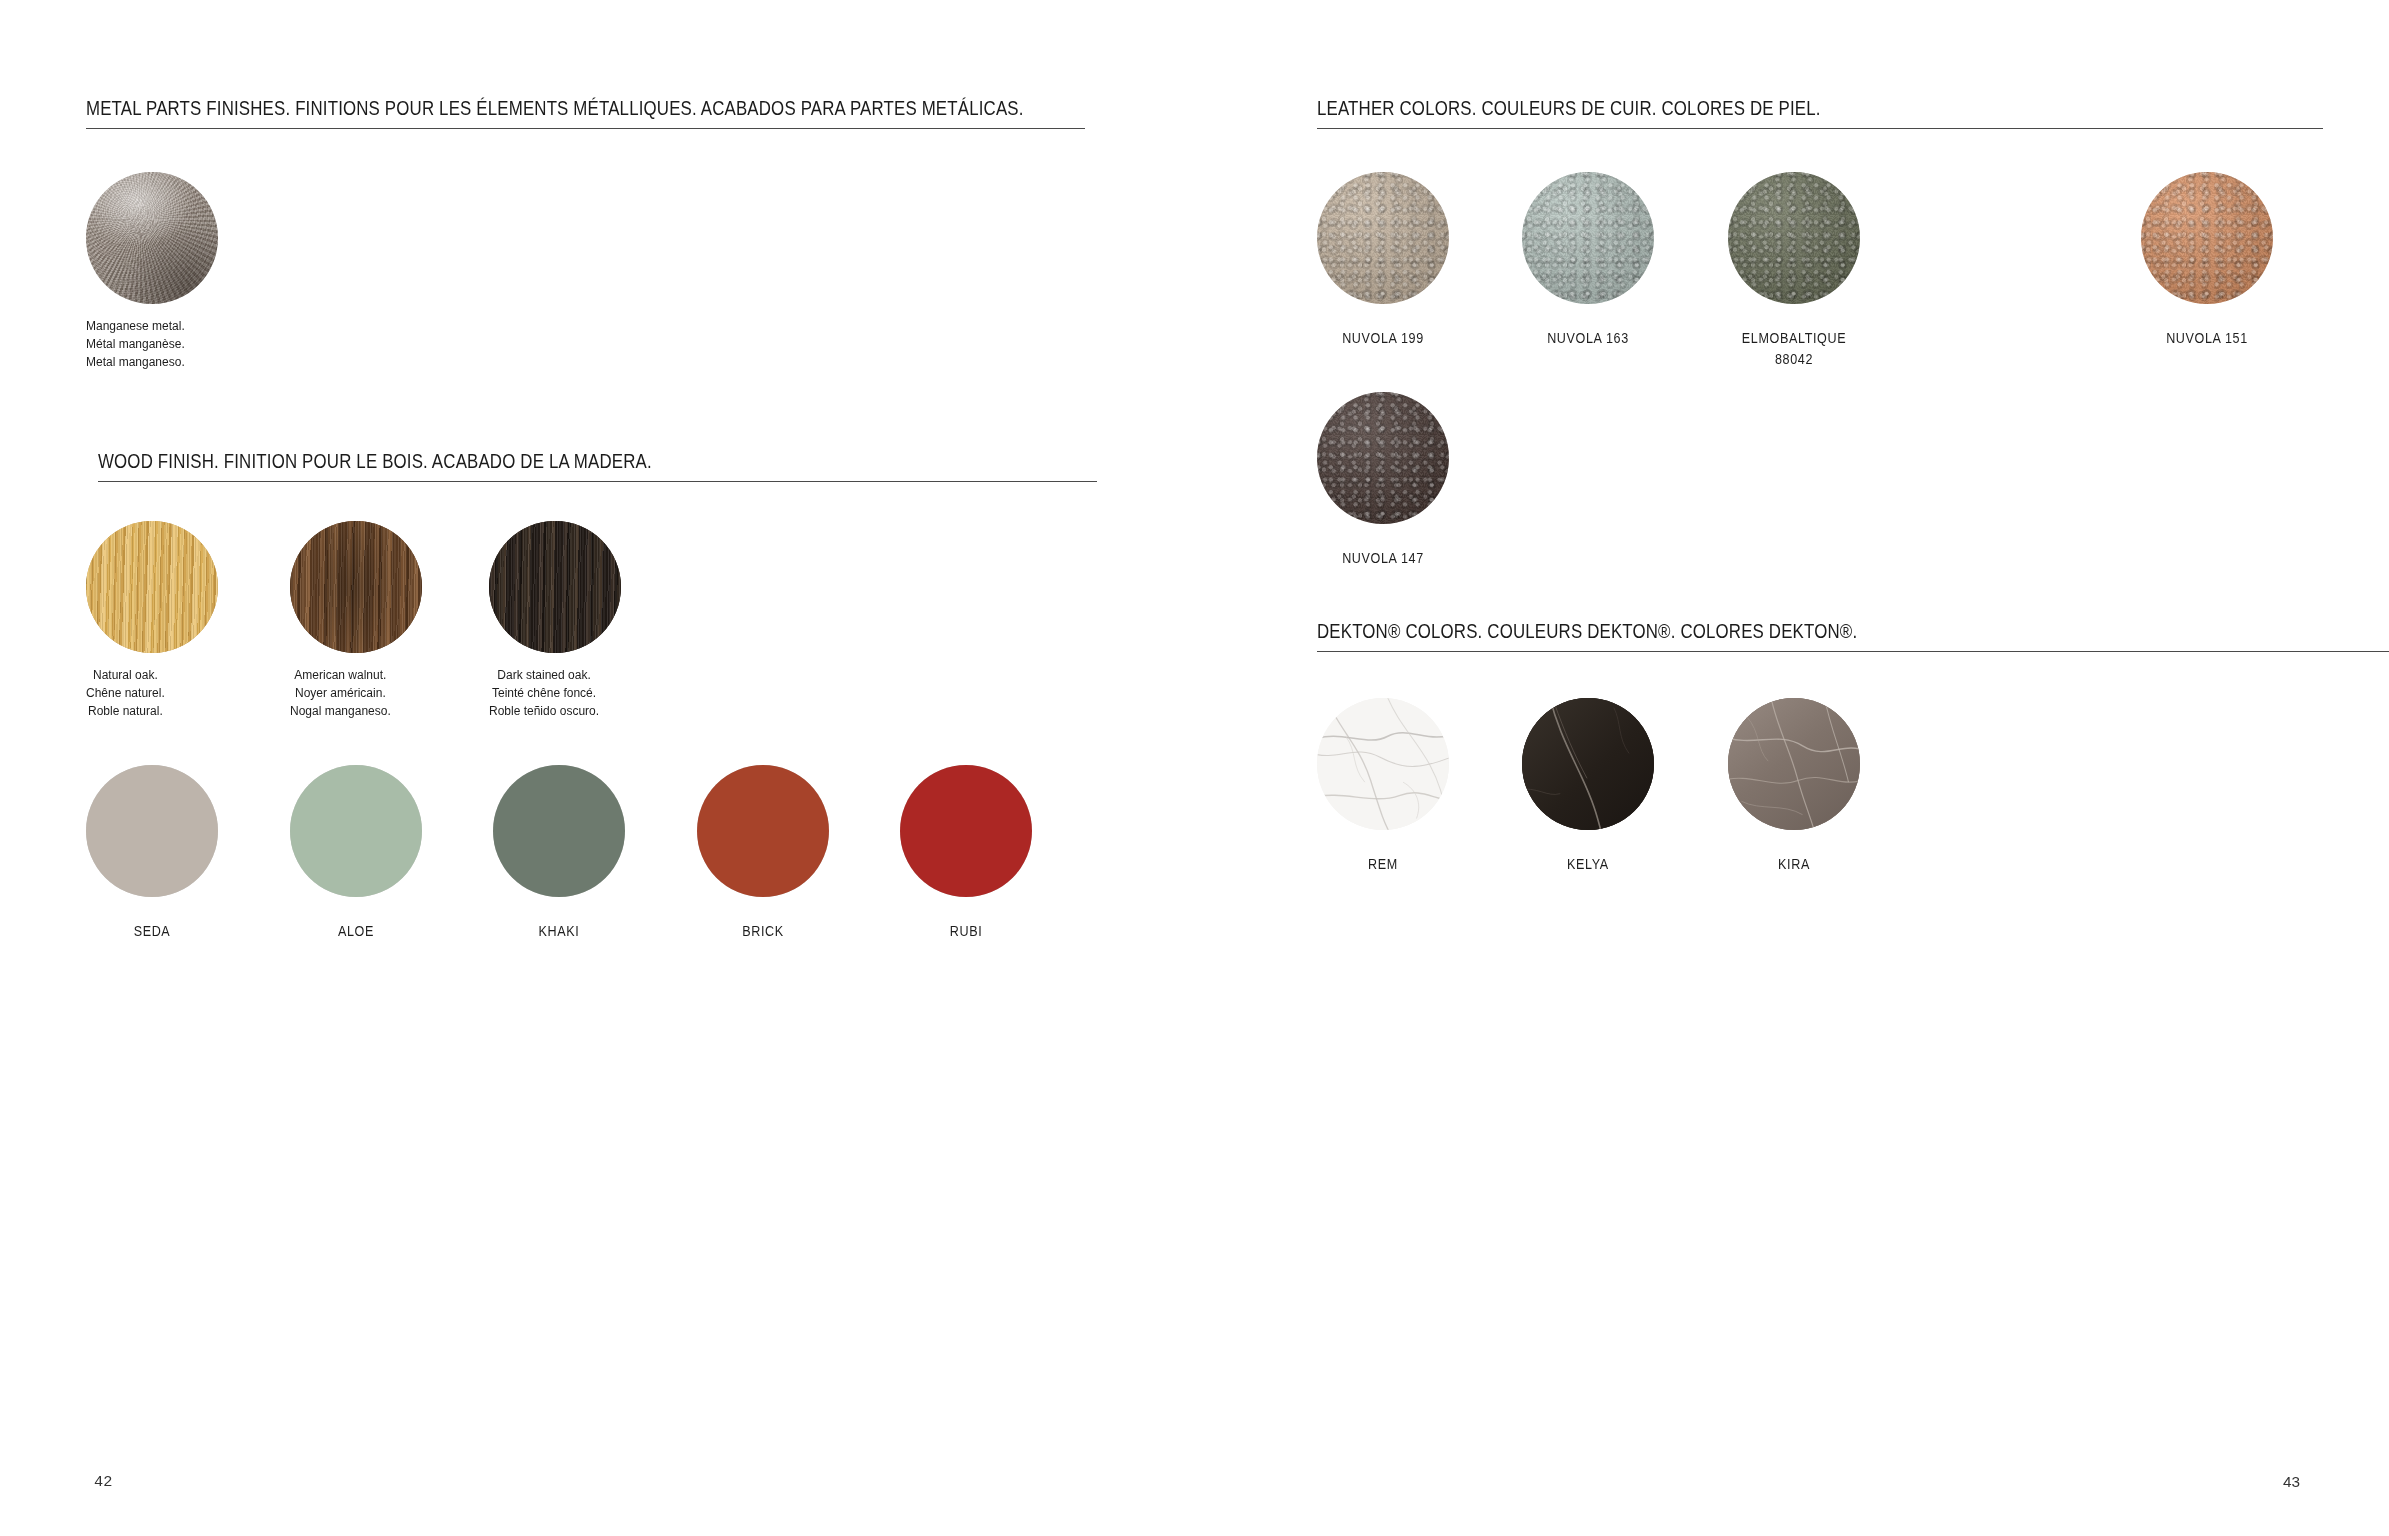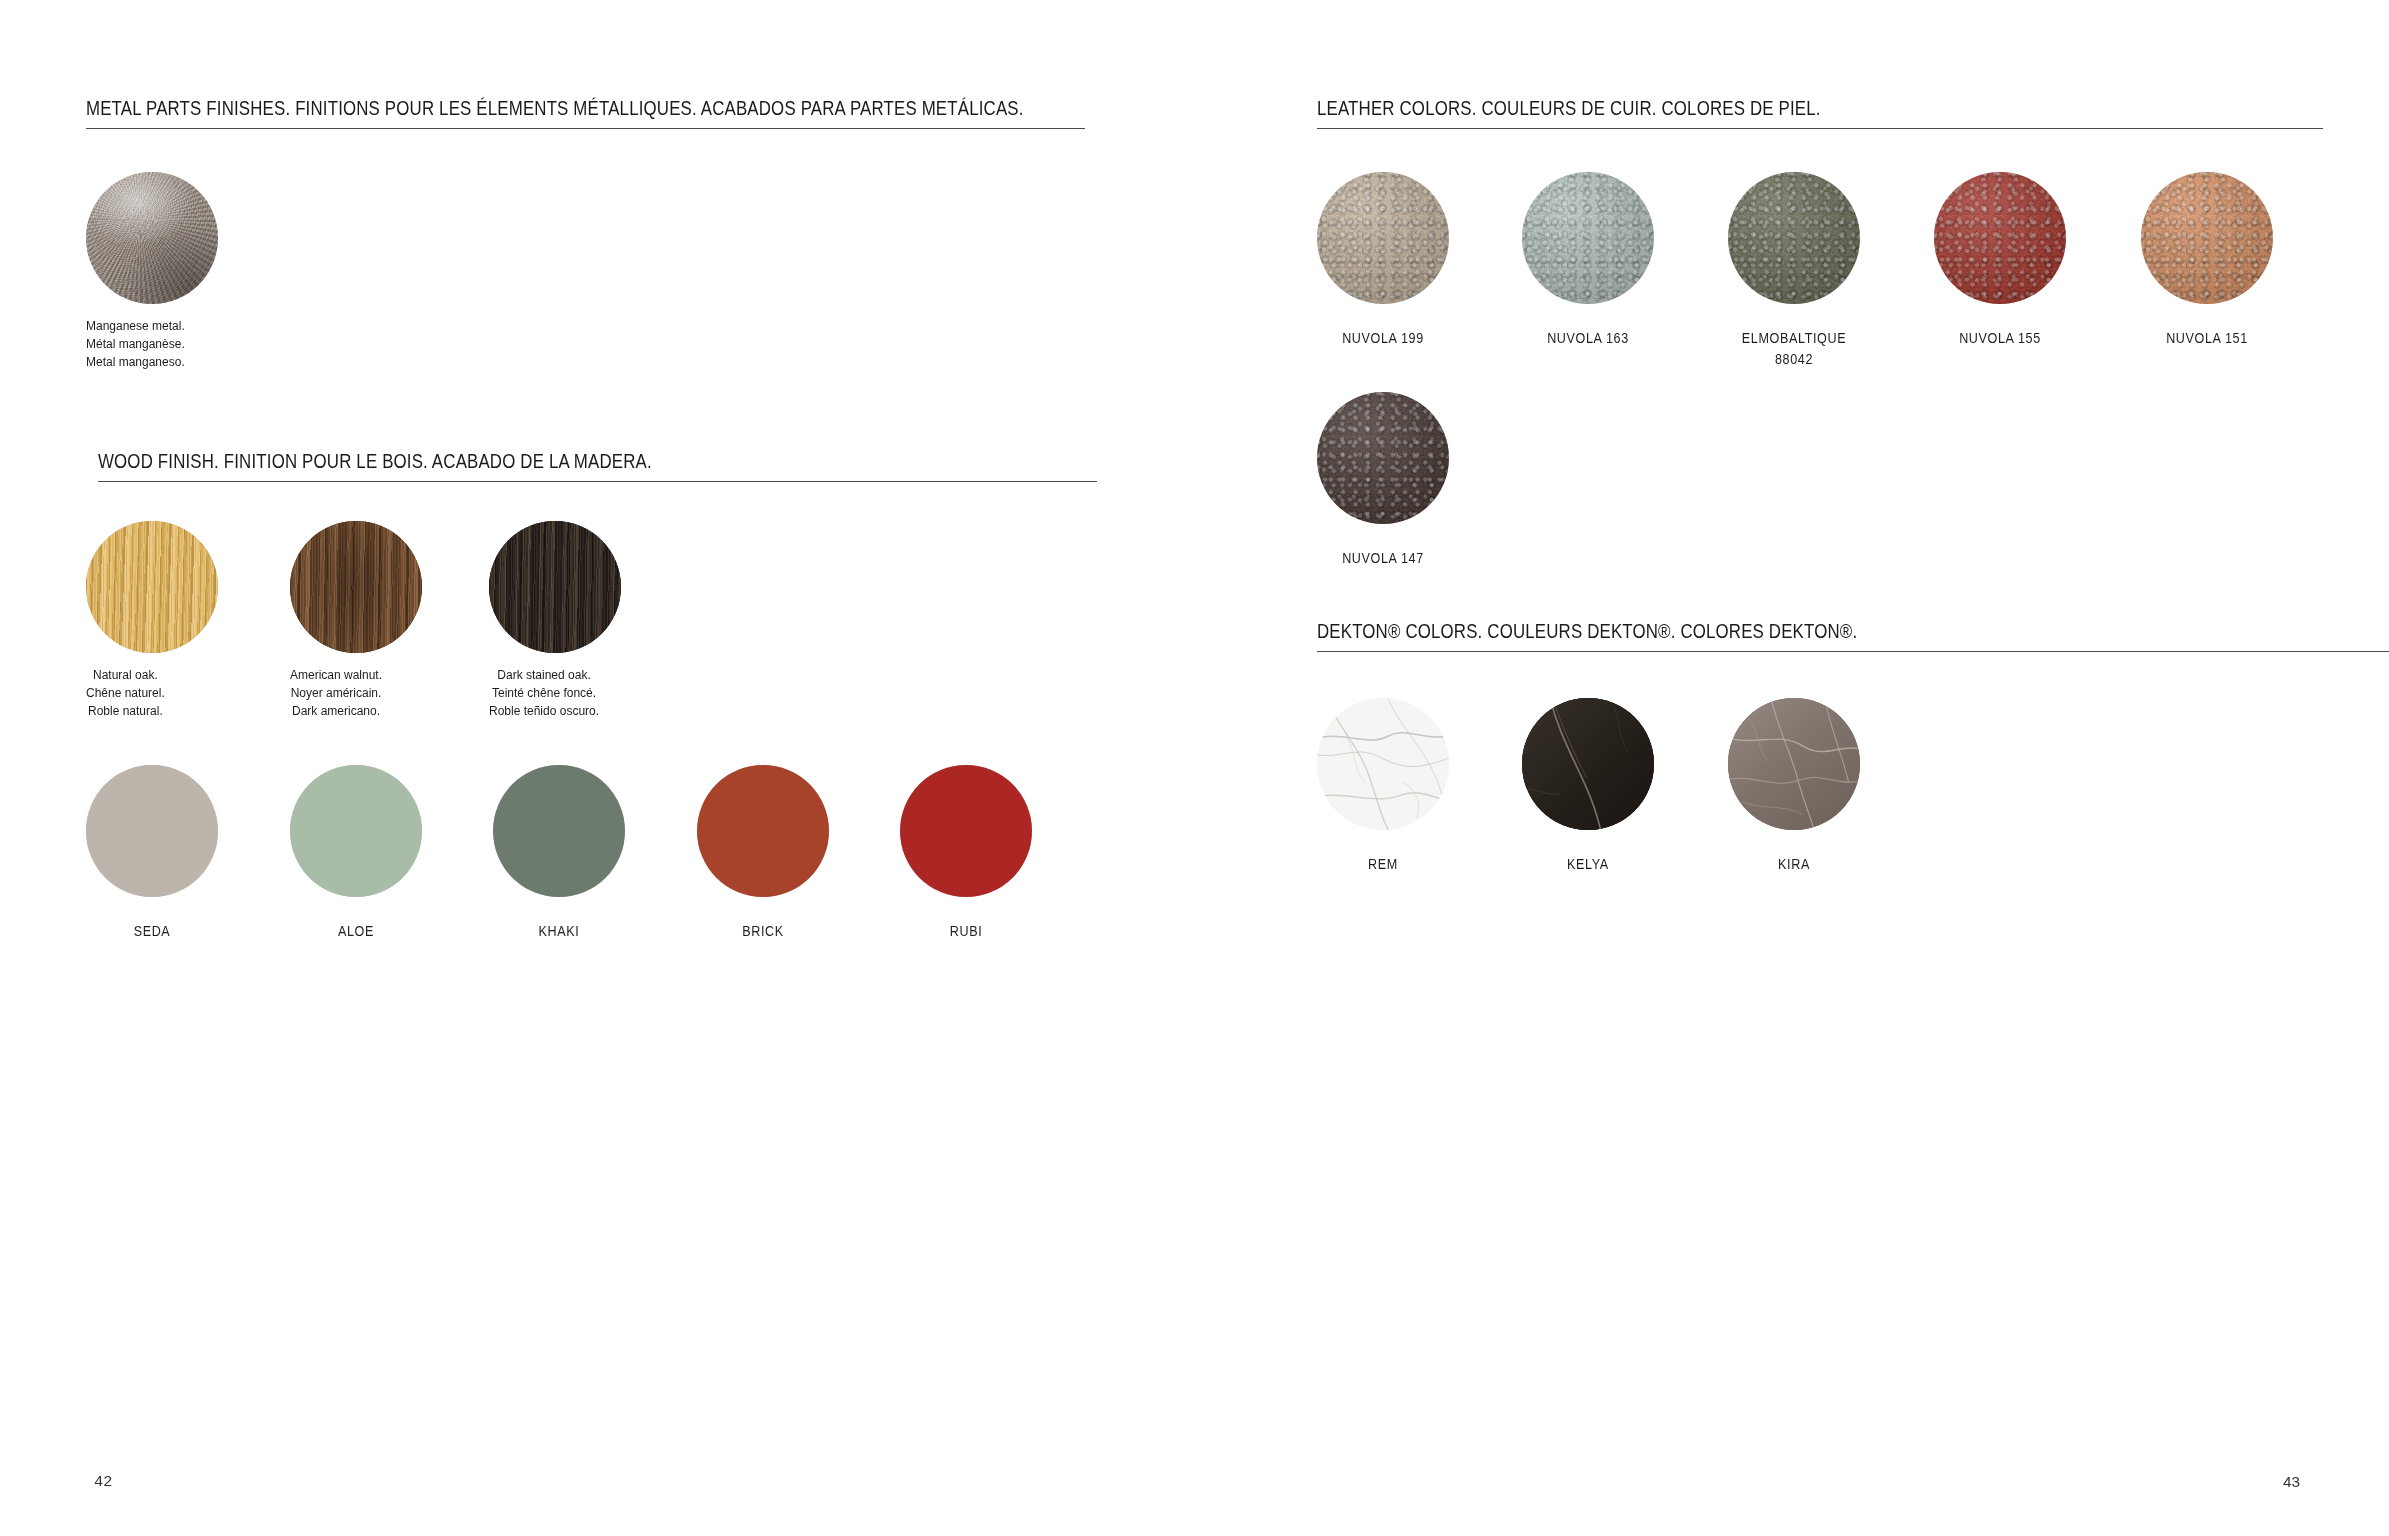--- a/index.html
+++ b/index.html
@@ -211,21 +211,21 @@
         </div>
       </div>
 
       <div class="sw" style="left:204px;">
         <div class="disc">
           <div class="tex tex-wood wood-walnut"></div>
         </div>
         <div class="cap-left">
           <span>American walnut.</span>
           <span>Noyer américain.</span>
-          <span>Dark americano.</span>
+          <span>Nogal manganeso.</span>
         </div>
       </div>
 
       <div class="sw" style="left:403px;">
         <div class="disc">
           <div class="tex tex-wood wood-dark"></div>
         </div>
         <div class="cap-left">
           <span>Dark stained oak.</span>
           <span>Teinté chêne foncé.</span>
@@ -305,27 +305,20 @@
         <div class="disc" style="background:#6a7058;">
           <div class="tex tex-leather"></div>
           <div class="lea-shade"></div>
         </div>
         <div class="cap-center cond">
           <span>ELMOBALTIQUE</span><br>
           <span>88042</span>
         </div>
       </div>
 
-      <div class="sw" style="left:617px;">
-        <div class="disc" style="background:#ab3429;">
-          <div class="tex tex-leather"></div>
-          <div class="lea-shade"></div>
-        </div>
-        <div class="cap-center cond">NUVOLA 155</div>
-      </div>
 
       <div class="sw" style="left:824px;">
         <div class="disc" style="background:#de9263;">
           <div class="tex tex-leather"></div>
           <div class="lea-shade"></div>
         </div>
         <div class="cap-center cond">NUVOLA 151</div>
       </div>
     </div>
 

